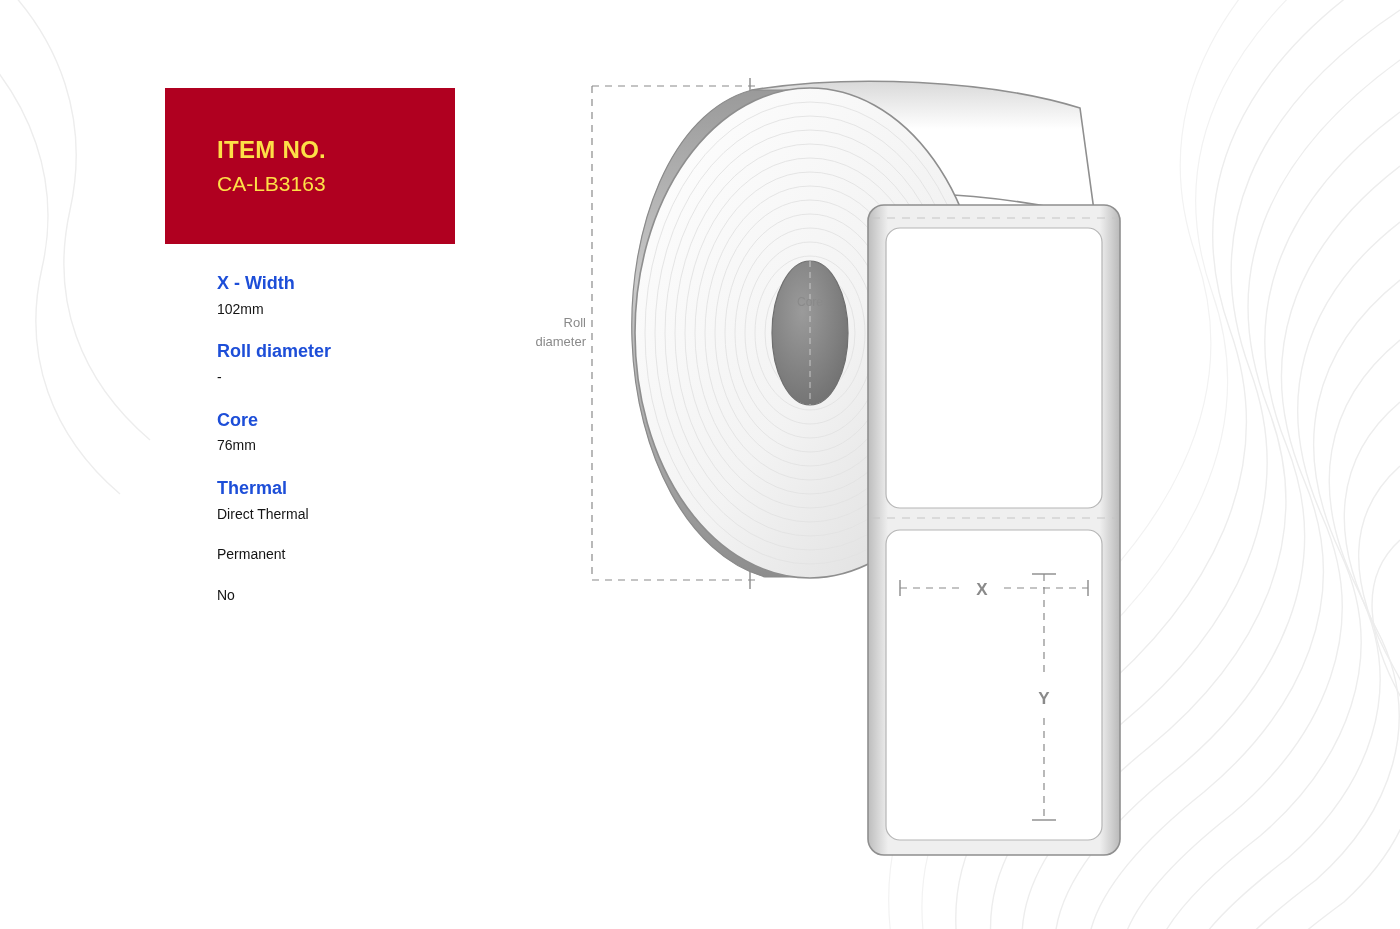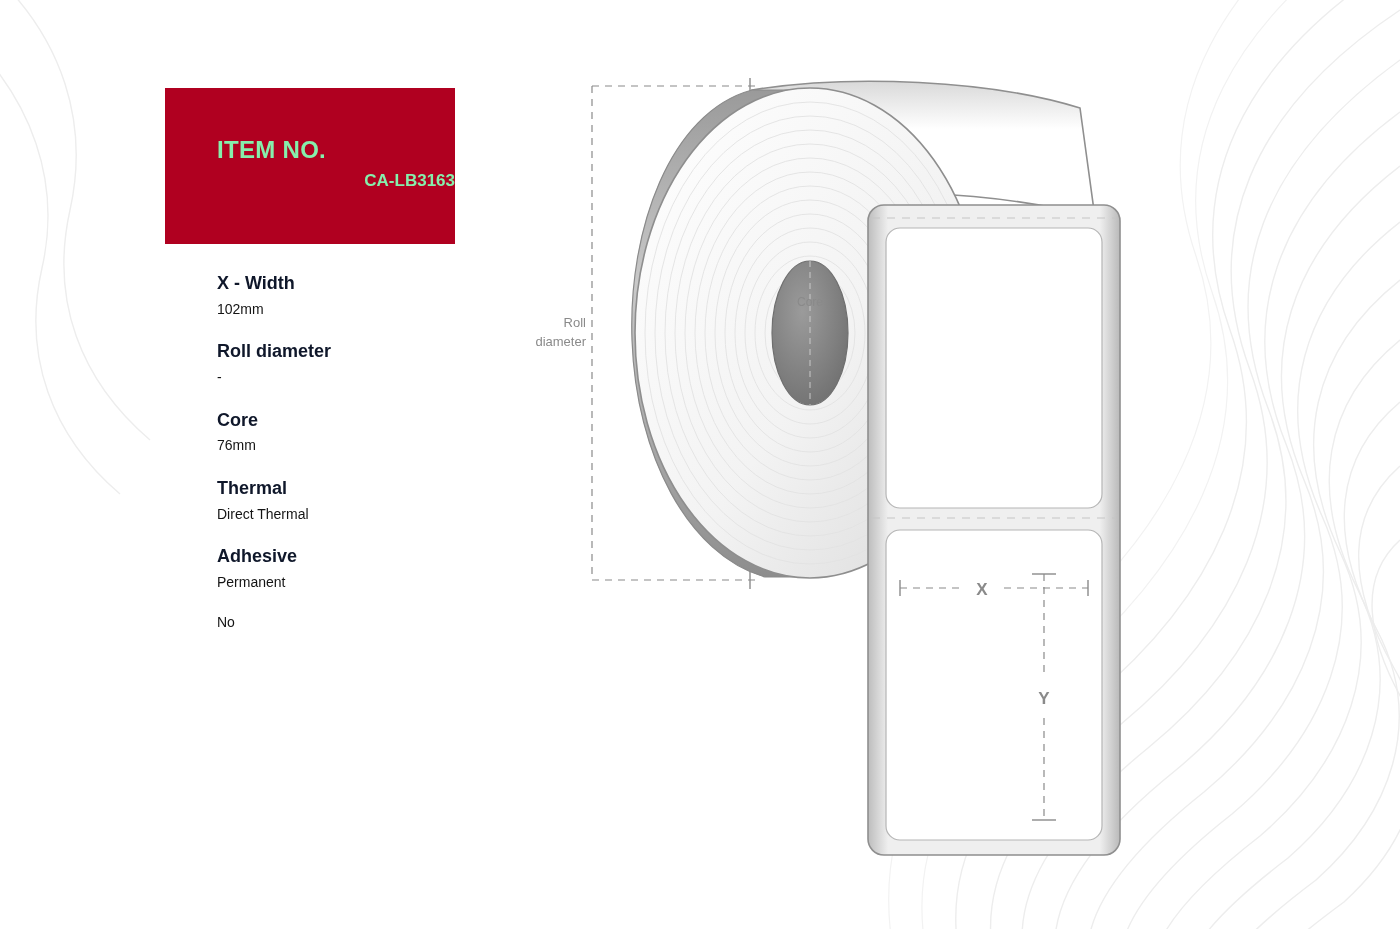--- a/index.html
+++ b/index.html
@@ -31,46 +31,45 @@
     left: 165px;
     top: 88px;
     width: 290px;
   }
   #item-banner {
     width: 290px;
     height: 156px;
     background: #b00020;
     box-sizing: border-box;
     padding: 46px 0 0 52px;
-    color: #86efac;
+    color: #fde047;
   }
   #item-banner .banner-title {
     font-size: 24px;
     font-weight: bold;
     letter-spacing: 0.3px;
     line-height: 1.3;
   }
   #item-banner .banner-code {
-    font-size: 17px;
-    font-weight: bold;
+    font-size: 21px;
+    font-weight: normal;
     line-height: 1.4;
     margin-top: 4px;
-    text-align: right;
   }
   .spec-list {
     margin-top: 26px;
     padding-left: 52px;
   }
   .spec-row {
     margin-bottom: 18px;
   }
   .spec-label {
     font-size: 18px;
     font-weight: bold;
-    color: #0f172a;
+    color: #1d4ed8;
     line-height: 1.55;
   }
   .spec-value {
     font-size: 14px;
     font-weight: normal;
     color: #141414;
     line-height: 1.6;
   }
 
   
@@ -138,21 +137,20 @@
         <div class="spec-value">76mm</div>
       </div>
 
       <div class="spec-row">
         <div class="spec-label">Thermal</div>
         <div class="spec-value">Direct Thermal</div>
       </div>
 
 
       <div class="spec-row">
-        <div class="spec-label">Adhesive</div>
         <div class="spec-value">Permanent</div>
       </div>
 
       <div class="spec-row">
         <div class="spec-value">No</div>
       </div>
 
     </div>
   </div>
 

